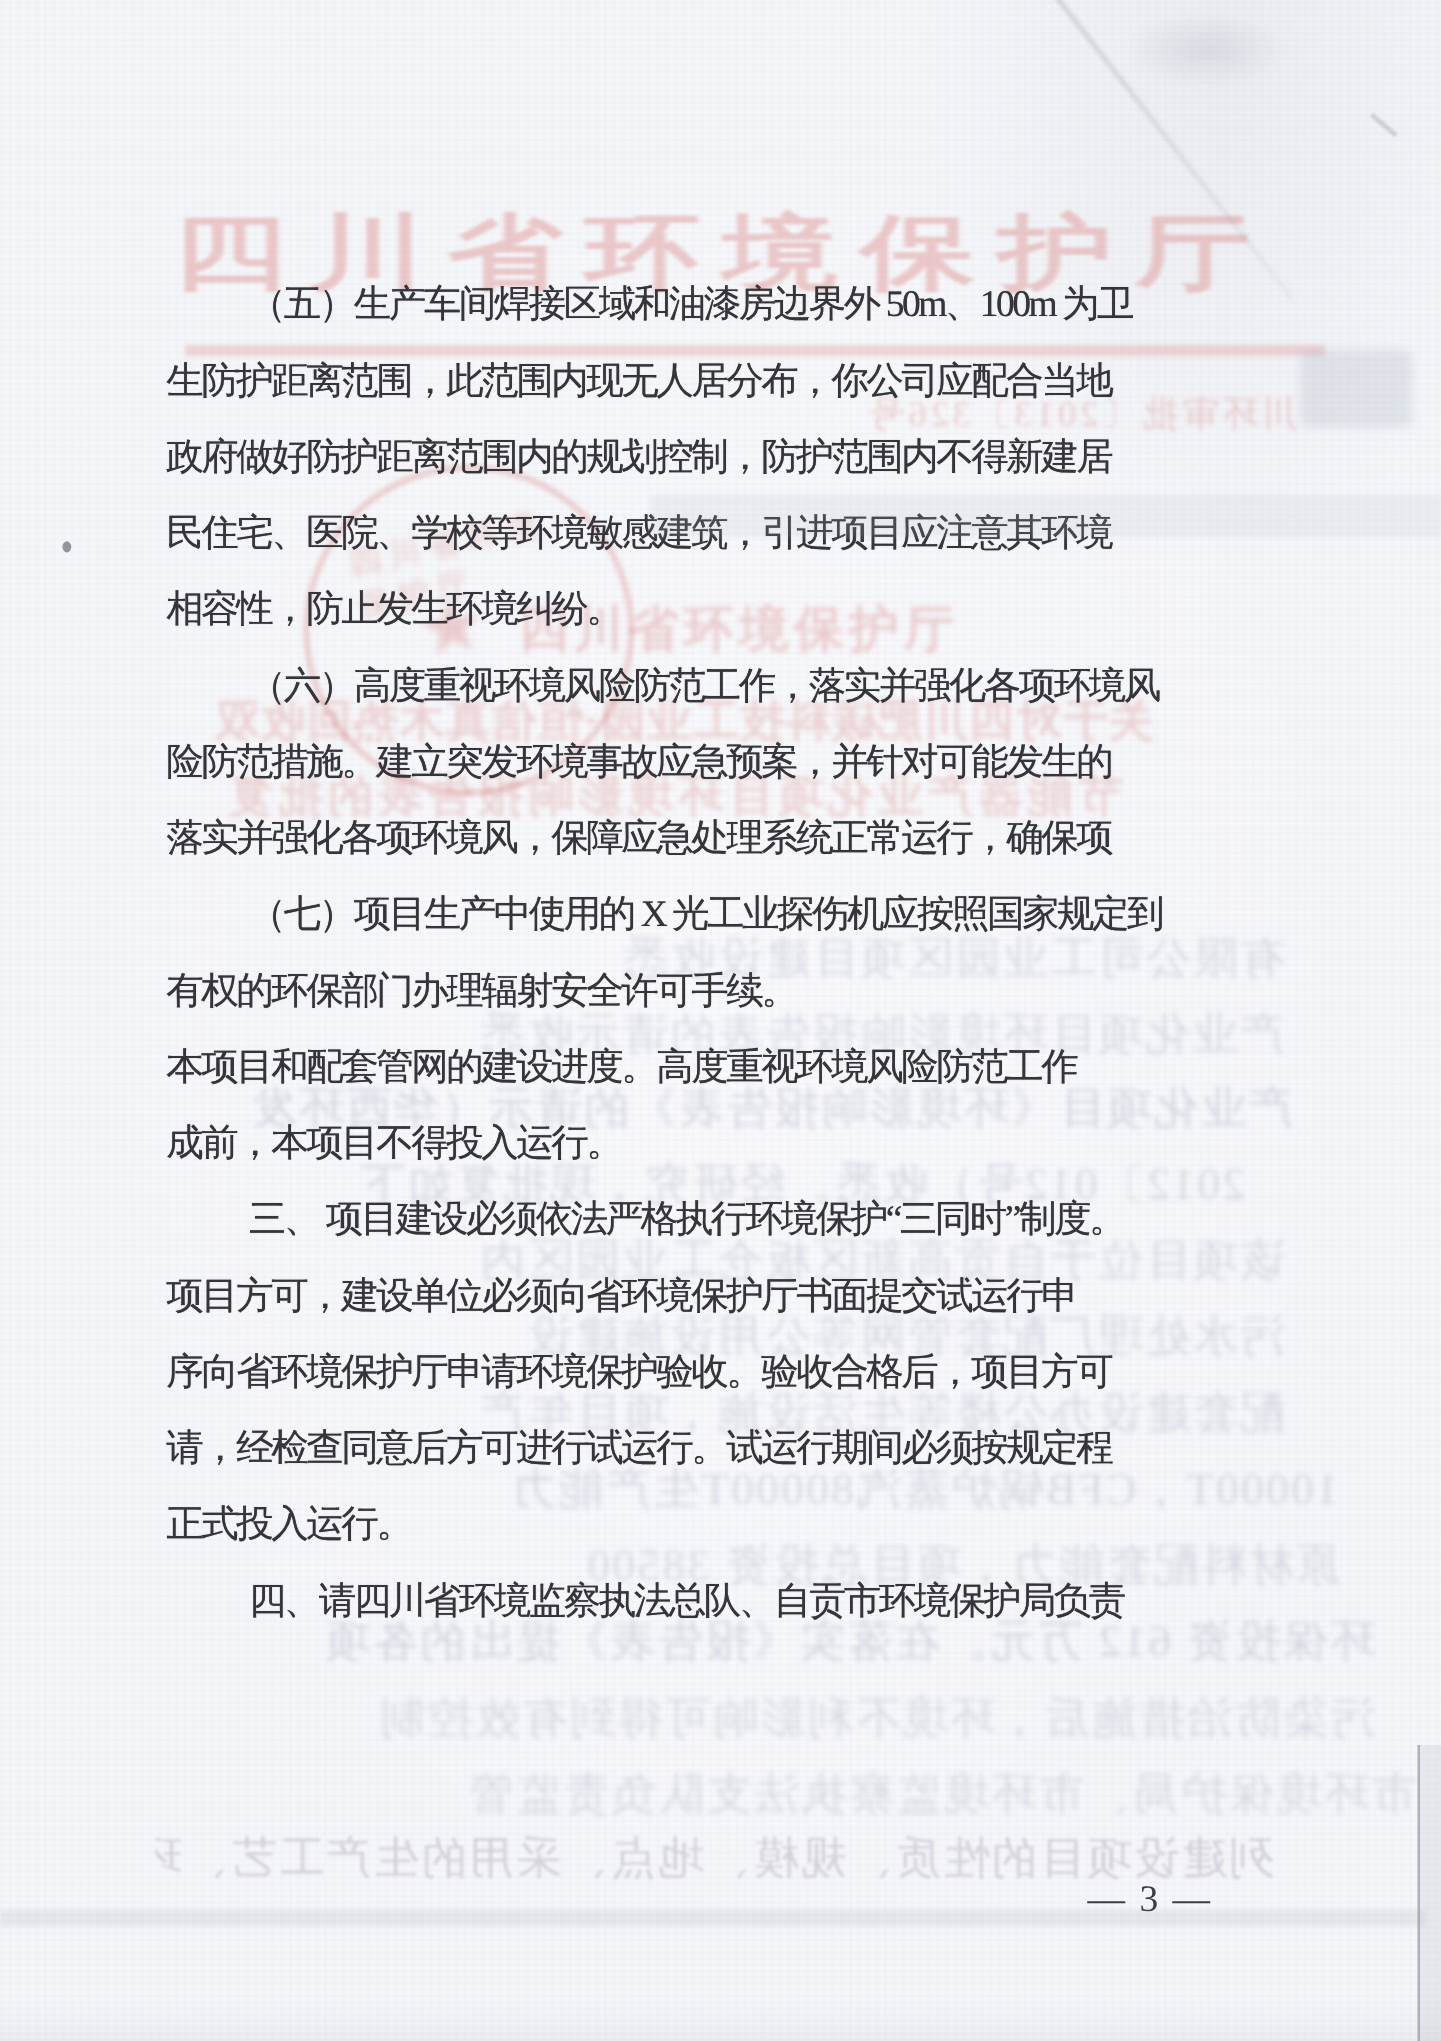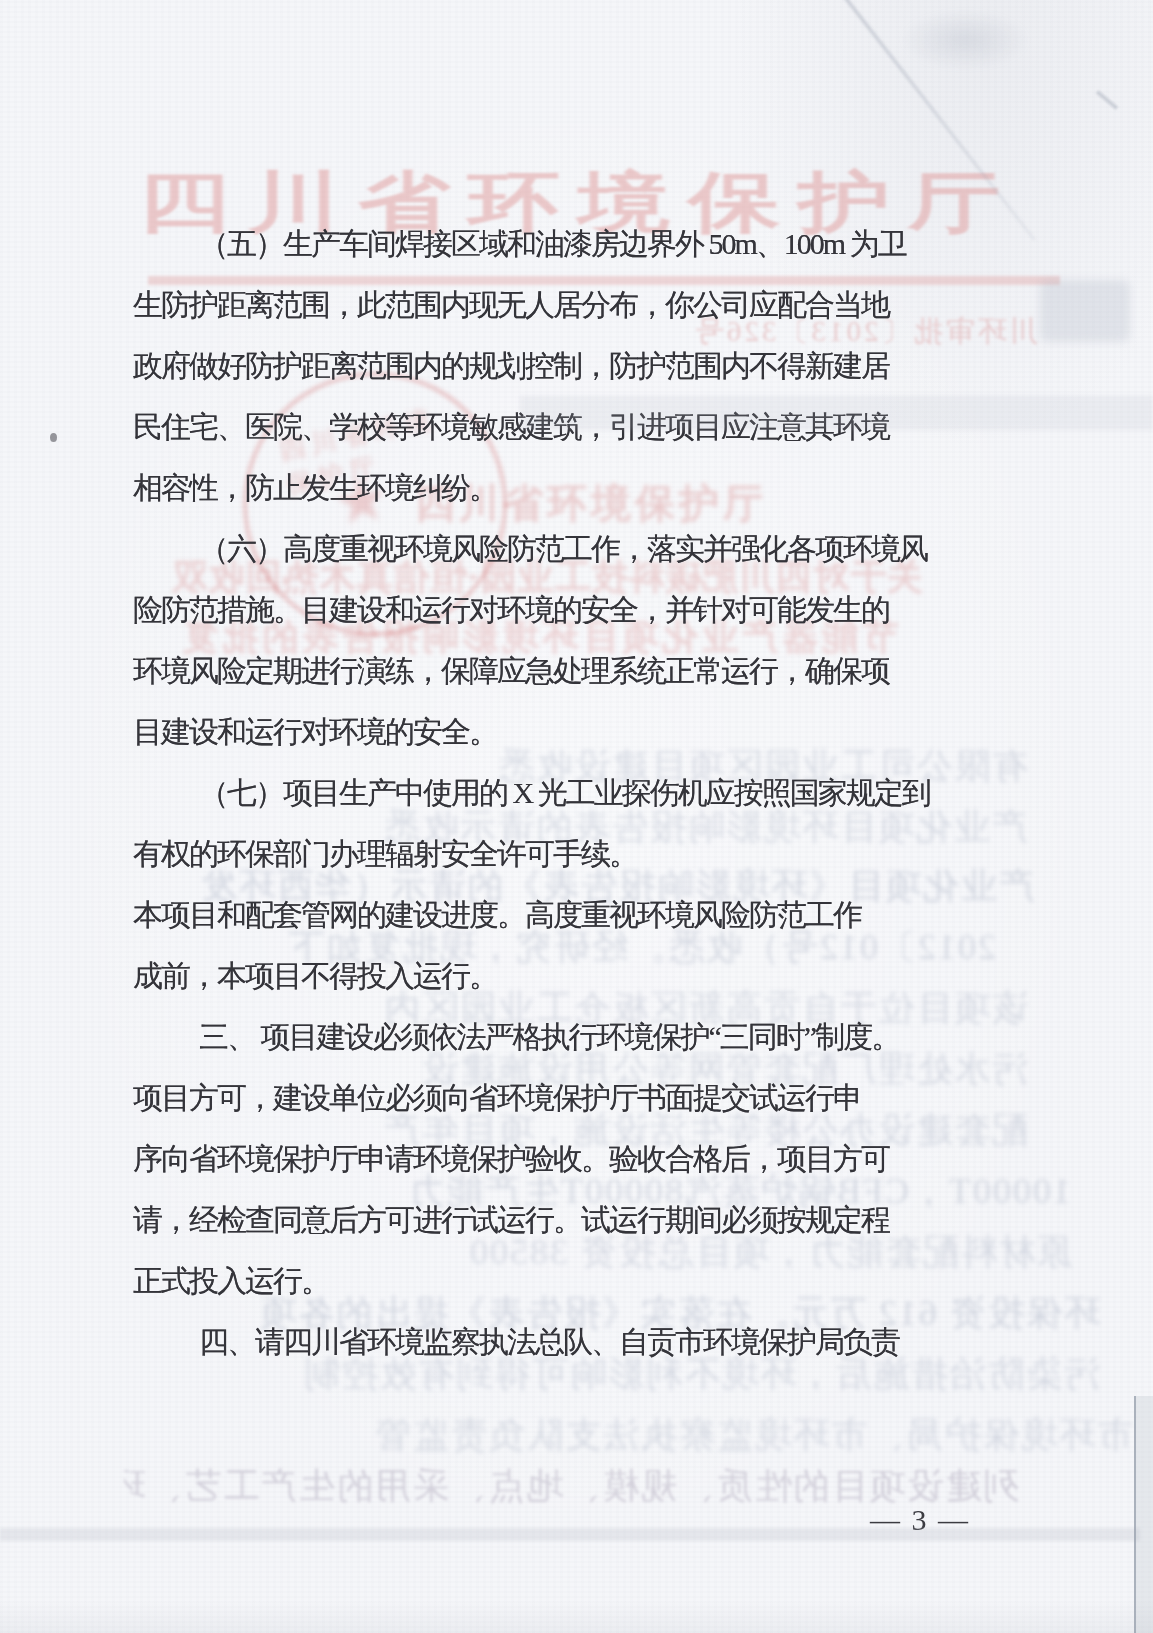--- a/index.html
+++ b/index.html
@@ -99,23 +99,22 @@
   <div class="grayline" style="left:170px;top:1411px;width:963px">市环境保护局、市环境监察执法支队负责监管</div>
   <div class="grayline strong" style="left:124px;top:1462px;width:895px">列建设项目的性质、规模、地点、采用的生产工艺、环境保护</div>
 
   <div id="body-text">
     <div class="bline indent">（五）生产车间焊接区域和油漆房边界外 50m、100m 为卫</div>
     <div class="bline">生防护距离范围，此范围内现无人居分布，你公司应配合当地</div>
     <div class="bline">政府做好防护距离范围内的规划控制，防护范围内不得新建居</div>
     <div class="bline">民住宅、医院、学校等环境敏感建筑，引进项目应注意其环境</div>
     <div class="bline">相容性，防止发生环境纠纷。</div>
     <div class="bline indent">（六）高度重视环境风险防范工作，落实并强化各项环境风</div>
-    <div class="bline">险防范措施。目建设和运行对环境的安全，并针对可能发生的</div>
-    <div class="bline">环境风险定期进行演练，保障应急处理系统正常运行，确保项</div>
-    <div class="bline">目建设和运行对环境的安全。</div>
+    <div class="bline">险防范措施。建立突发环境事故应急预案，并针对可能发生的</div>
+    <div class="bline">落实并强化各项环境风，保障应急处理系统正常运行，确保项</div>
     <div class="bline indent">（七）项目生产中使用的 X 光工业探伤机应按照国家规定到</div>
     <div class="bline">有权的环保部门办理辐射安全许可手续。</div>
     <div class="bline">本项目和配套管网的建设进度。高度重视环境风险防范工作</div>
     <div class="bline">成前，本项目不得投入运行。</div>
     <div class="bline indent">三、 项目建设必须依法严格执行环境保护“三同时”制度。</div>
     <div class="bline">项目方可，建设单位必须向省环境保护厅书面提交试运行申</div>
     <div class="bline">序向省环境保护厅申请环境保护验收。验收合格后，项目方可</div>
     <div class="bline">请，经检查同意后方可进行试运行。试运行期间必须按规定程</div>
     <div class="bline">正式投入运行。</div>
     <div class="bline indent">四、请四川省环境监察执法总队、自贡市环境保护局负责</div>

